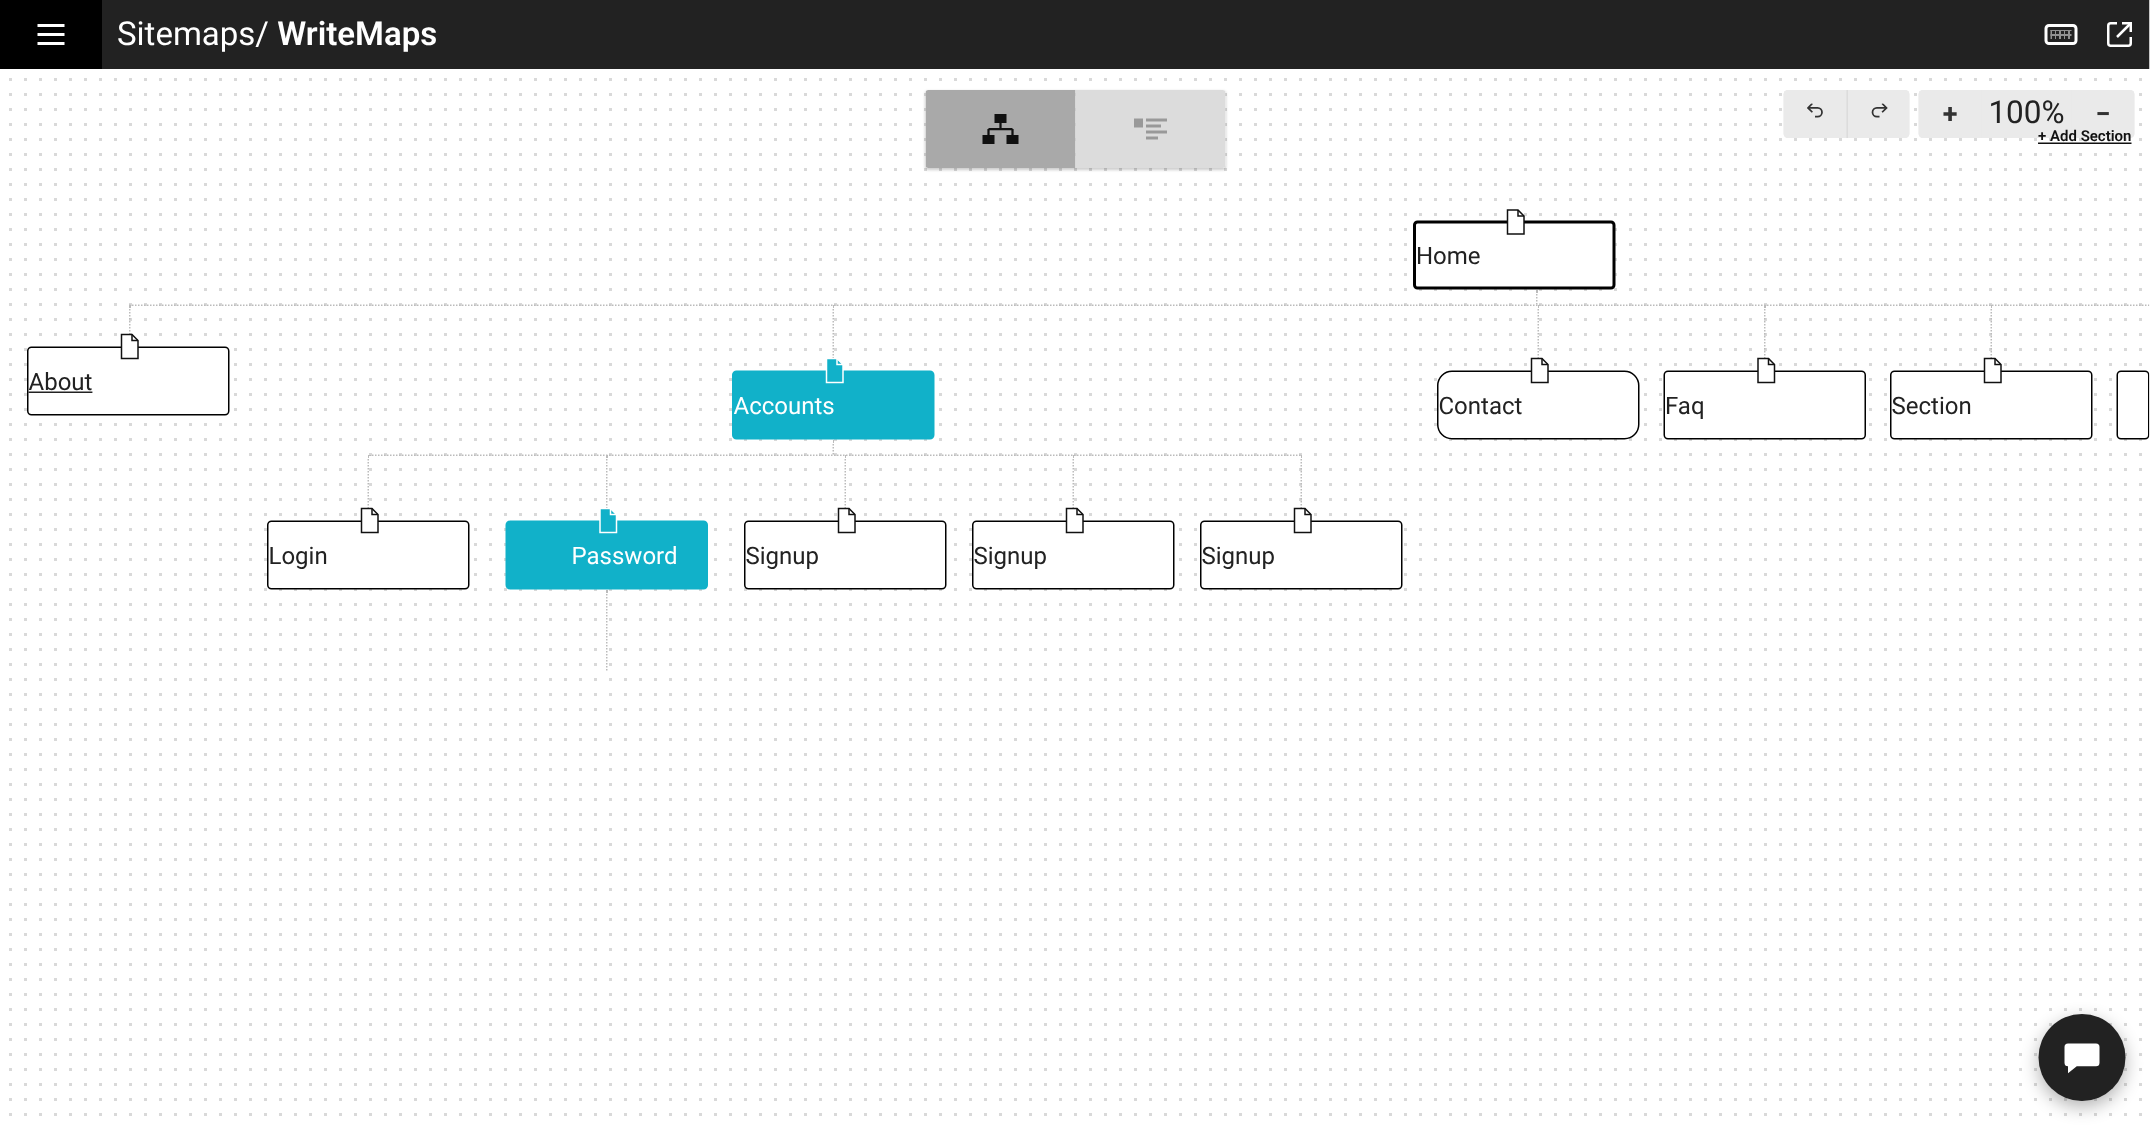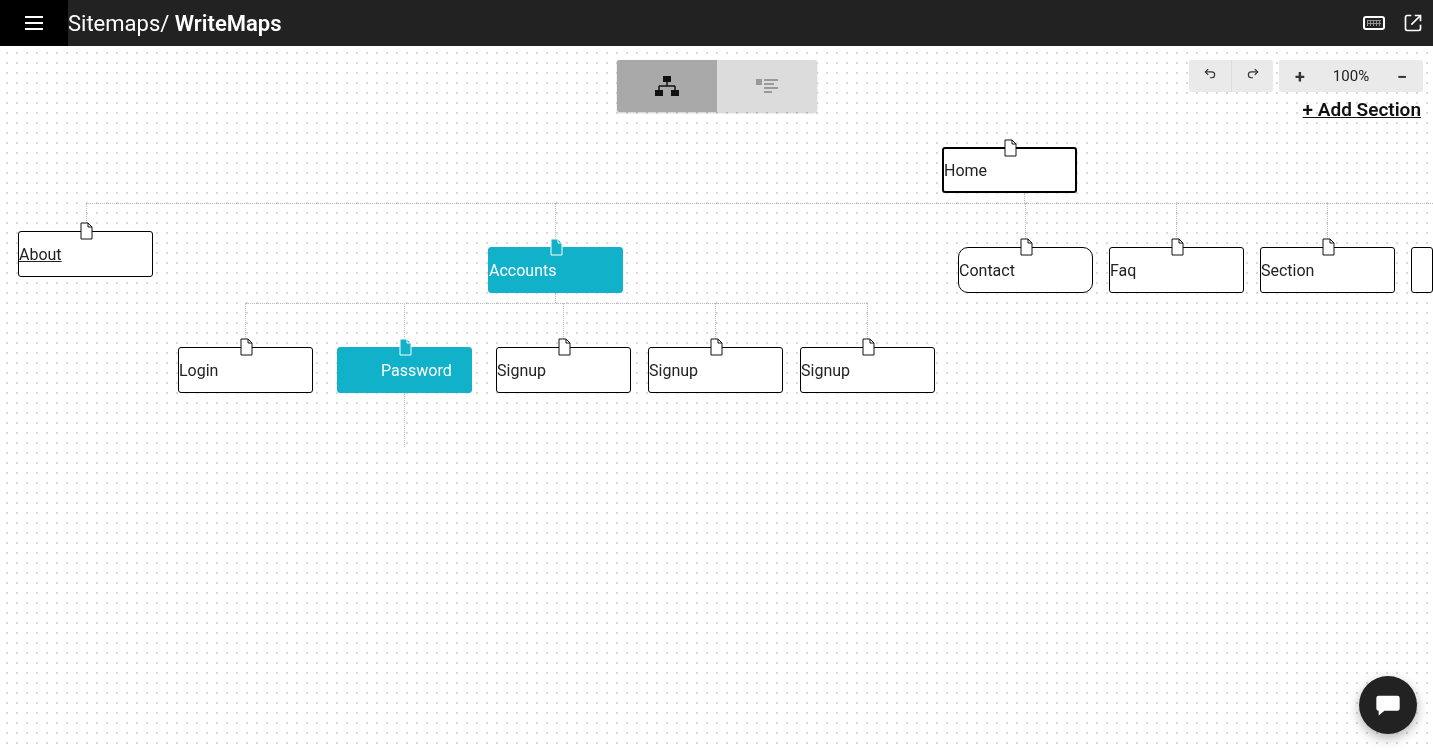--- a/index.html
+++ b/index.html
@@ -11,21 +11,21 @@
     display: flex; align-items: center;
     height: 46px; background: #222; color: #fff;
     position: relative;
   }
   .hamburger-box {
     width: 68px; height: 46px; background: #000;
     display: flex; align-items: center; justify-content: center;
   }
   .hamburger-lines { width: 18px; height: 14px; display:flex; flex-direction:column; justify-content:space-between;}
   .hamburger-lines span { display:block; height:2px; background:#fff; }
-  .breadcrumb { font-size: 22px; font-weight: 400; color:#fff;}
+  .breadcrumb { margin-left: 10px; font-size: 22px; font-weight: 400; color:#fff;}
   .breadcrumb .strong { font-weight: 600; }
   .header-right { position:absolute; right:10px; top:0; height:46px; display:flex; align-items:center; gap:18px; }
   .kbd-icon { width:22px; height:14px; border:2px solid #fff; border-radius:3px; position:relative;}
   .kbd-icon::before { content:""; position:absolute; inset:2px; background: repeating-linear-gradient(to right, #fff 0 1px, transparent 1px 3px), repeating-linear-gradient(to bottom, #fff 0 1px, transparent 1px 3px); opacity:.5;}
   .share-icon svg { display:block; }
 
   
   .canvas {
     position: relative;
     width: 100%; height: calc(100% - 46px);
@@ -53,24 +53,24 @@
     position:absolute; top:14px; right:10px; display:flex; gap:6px; align-items:center;
   }
   .tb-group { display:flex; background:#e9e9e9; border-radius:3px; overflow:hidden; }
   .tb-btn {
     width:42px; height:32px; display:flex; align-items:center; justify-content:center;
     background:#eaeaea; color:#333; font-size:18px; cursor:pointer;
   }
   .tb-btn + .tb-btn { border-left:1px solid #dcdcdc; }
   .tb-zoom-label {
     min-width:60px; height:32px; display:flex; align-items:center; justify-content:center;
-    font-size:15px; color:#222; background:#eaeaea;
+    font-size:21px; color:#222; background:#eaeaea;
   }
   .add-section {
-    position:absolute; top:52px; right:12px; font-size:19px; font-weight:600;
+    position:absolute; top:40px; right:12px; font-size:10px; font-weight:600;
     text-decoration: underline; color:#111;
   }
 
   
   .node {
     position:absolute; width:135px; height:46px;
     border:1px solid #000; background:#fff; border-radius:3px;
     display:flex; align-items:center; justify-content:flex-start;
     font-size:16px; color:#222;
   }

